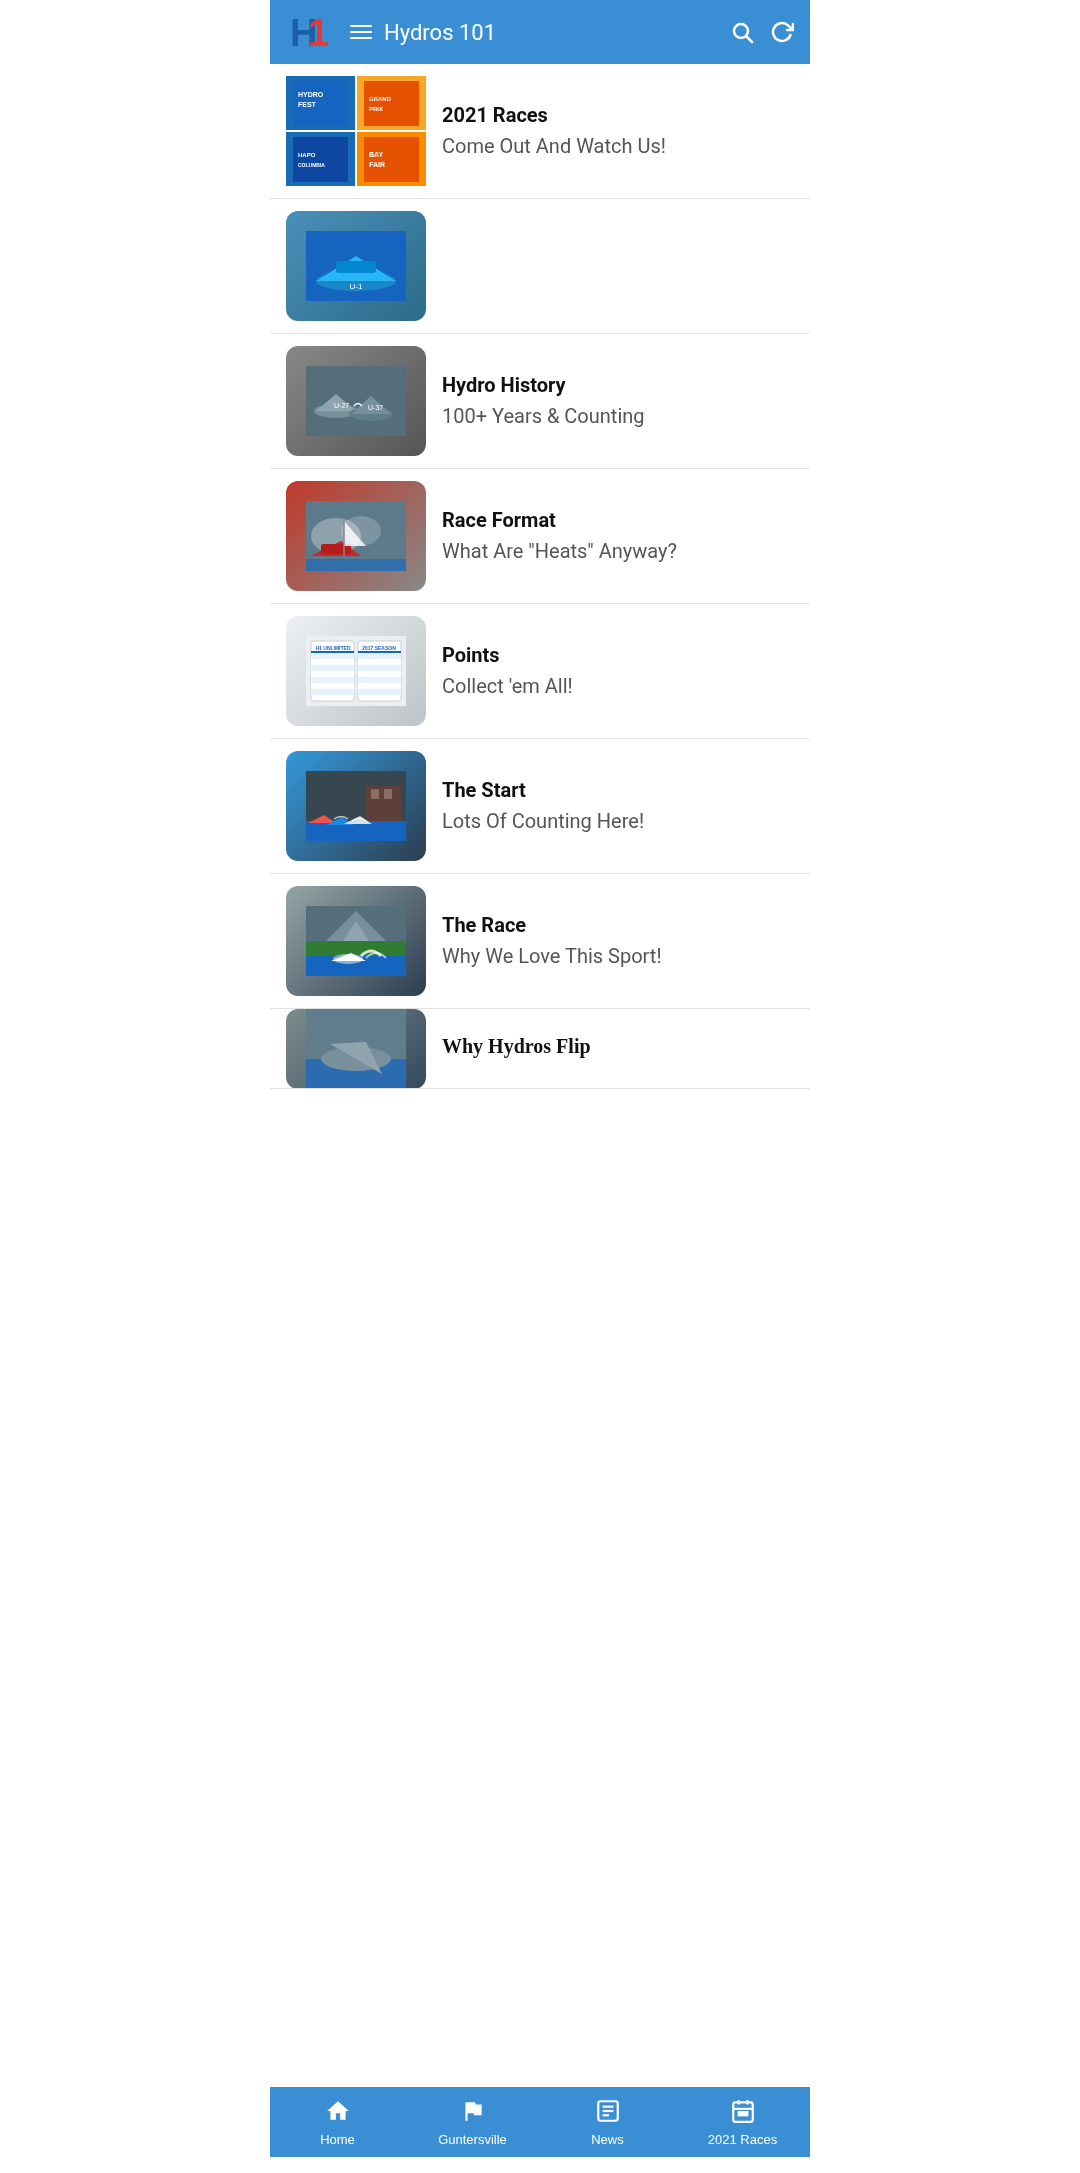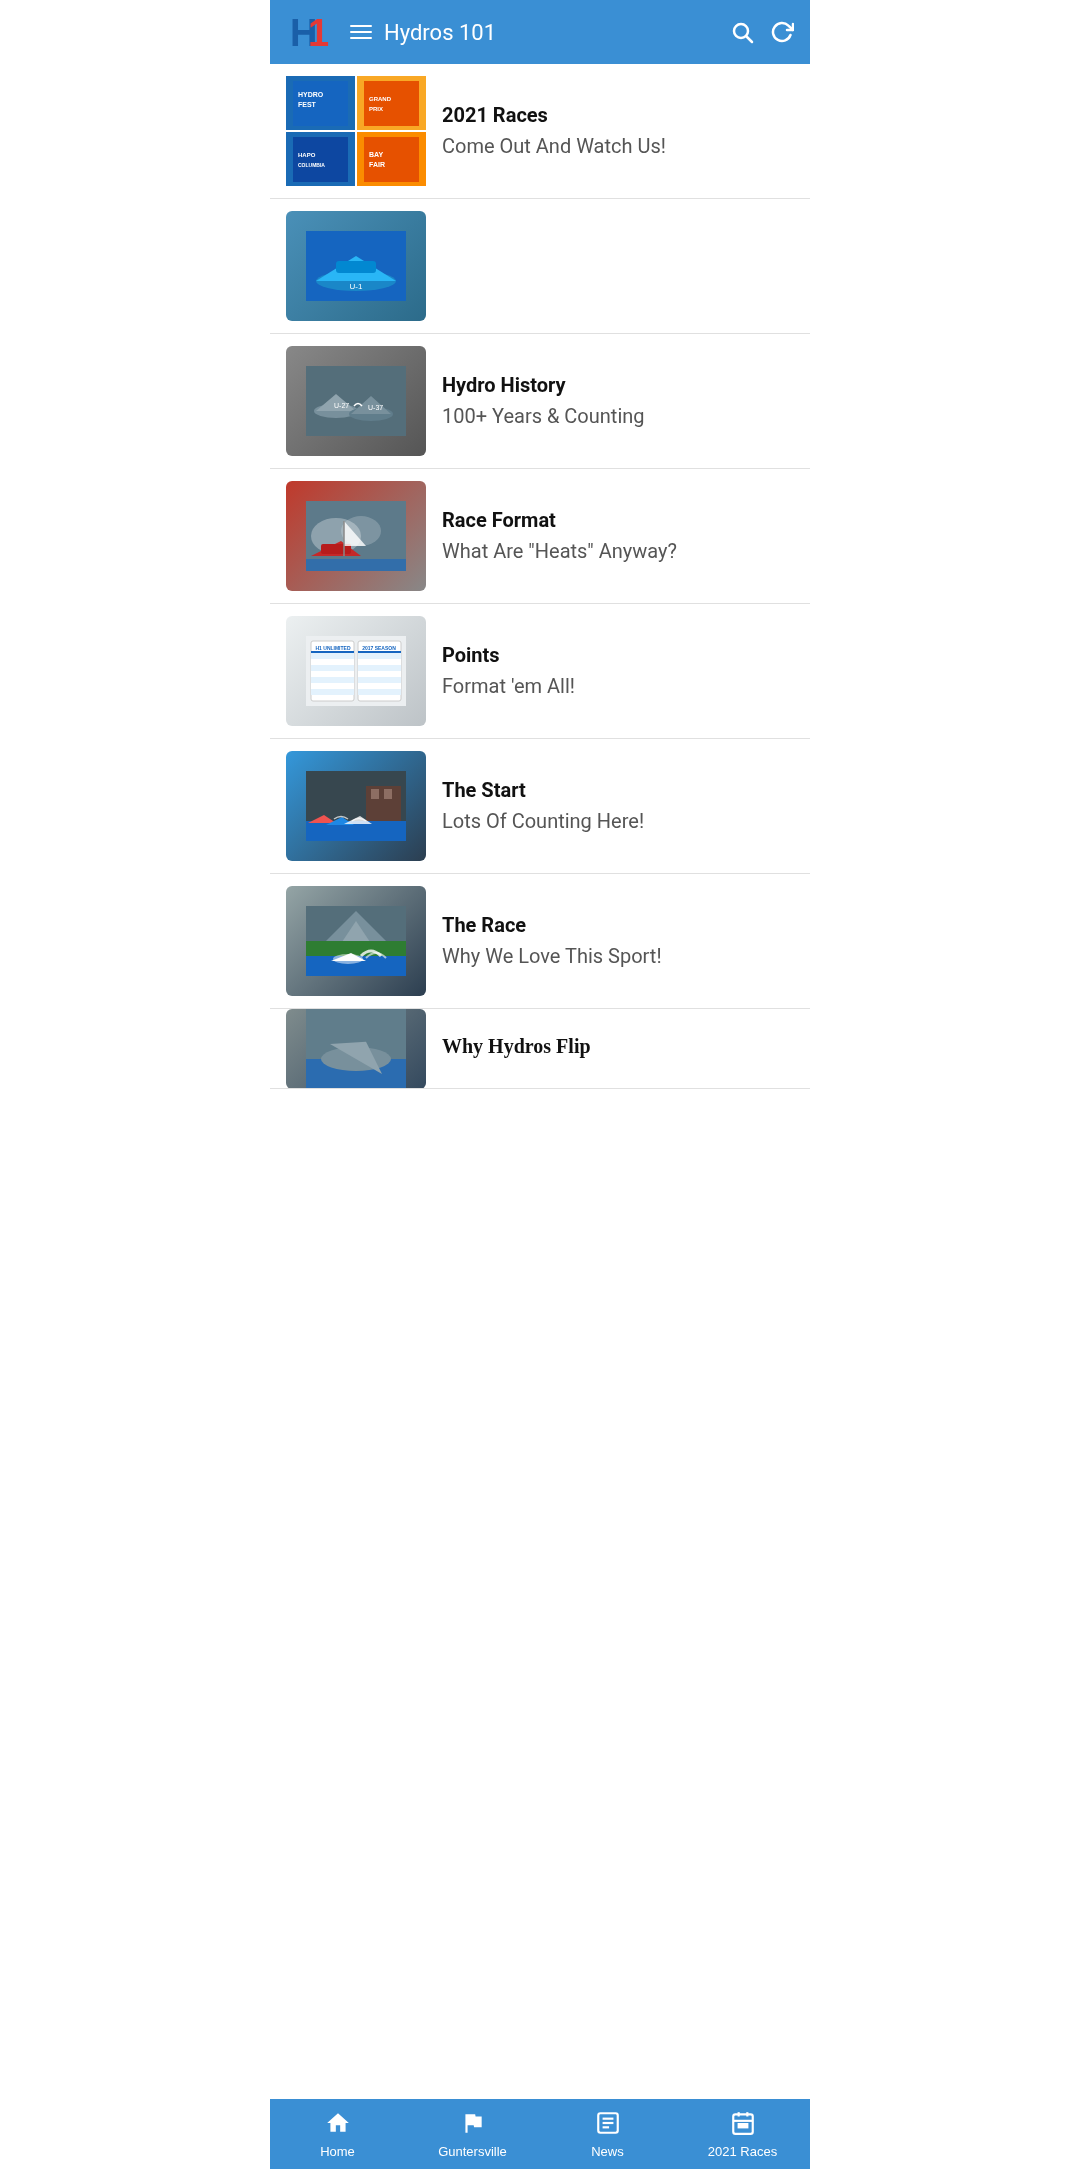--- a/index.html
+++ b/index.html
@@ -90,21 +90,21 @@
       background: white;
     }
 
     .item-image {
       width: 140px;
       height: 110px;
       object-fit: cover;
       flex-shrink: 0;
       margin-right: 16px;
       background: #ccc;
-      border-radius: 6px;
+      border-radius: 12px;
       overflow: hidden;
       display: flex;
       align-items: center;
       justify-content: center;
     }
 
     .item-image-multi {
       width: 140px;
       height: 110px;
       flex-shrink: 0;
@@ -137,21 +137,21 @@
 
     .item-subtitle {
       font-size: 20px;
       color: #555;
       line-height: 1.3;
     }
 
     
     .bottom-nav {
       position: fixed;
-      bottom: 4px;
+      bottom: 16px;
       left: 50%;
       transform: translateX(-50%);
       width: 100%;
       max-width: 540px;
       background: #3a8fd4;
       display: flex;
       height: 70px;
       z-index: 100;
       justify-content: space-between;
     }
@@ -357,21 +357,21 @@
         <rect x="5" y="41" width="43" height="6" fill="#e3f2fd"></rect>
         <rect x="52" y="41" width="43" height="6" fill="#e3f2fd"></rect>
         <rect x="5" y="47" width="43" height="6" fill="white"></rect>
         <rect x="52" y="47" width="43" height="6" fill="white"></rect>
         <rect x="5" y="53" width="43" height="6" fill="#e3f2fd"></rect>
         <rect x="52" y="53" width="43" height="6" fill="#e3f2fd"></rect>
       </svg>
     </div>
     <div class="item-text">
       <div class="item-title">Points</div>
-      <div class="item-subtitle">Format 'em All!</div>
+      <div class="item-subtitle">Collect 'em All!</div>
     </div>
   </div>
 
   <div class="list-item">
     <div class="item-image img-start">
       <svg width="100" height="70" viewBox="0 0 100 70">
         <rect width="100" height="70" fill="#37474f"></rect>
 
         <rect x="60" y="15" width="35" height="45" fill="#5d4037"></rect>
         <rect x="65" y="18" width="8" height="10" fill="#8d6e63"></rect>

